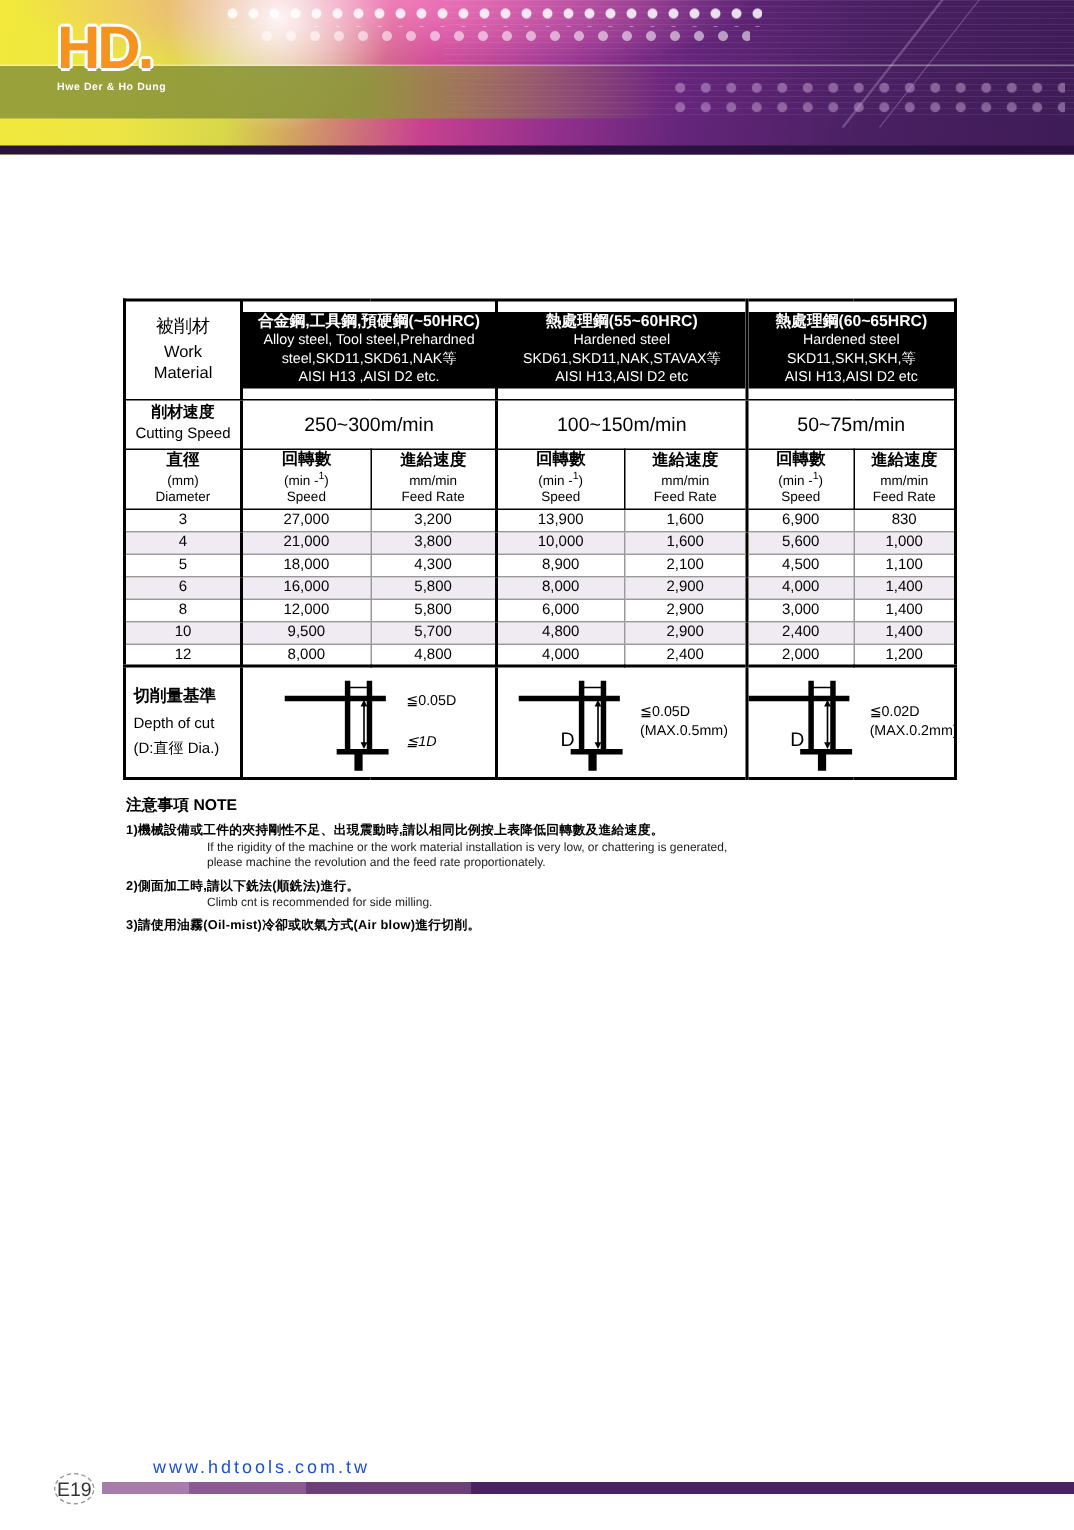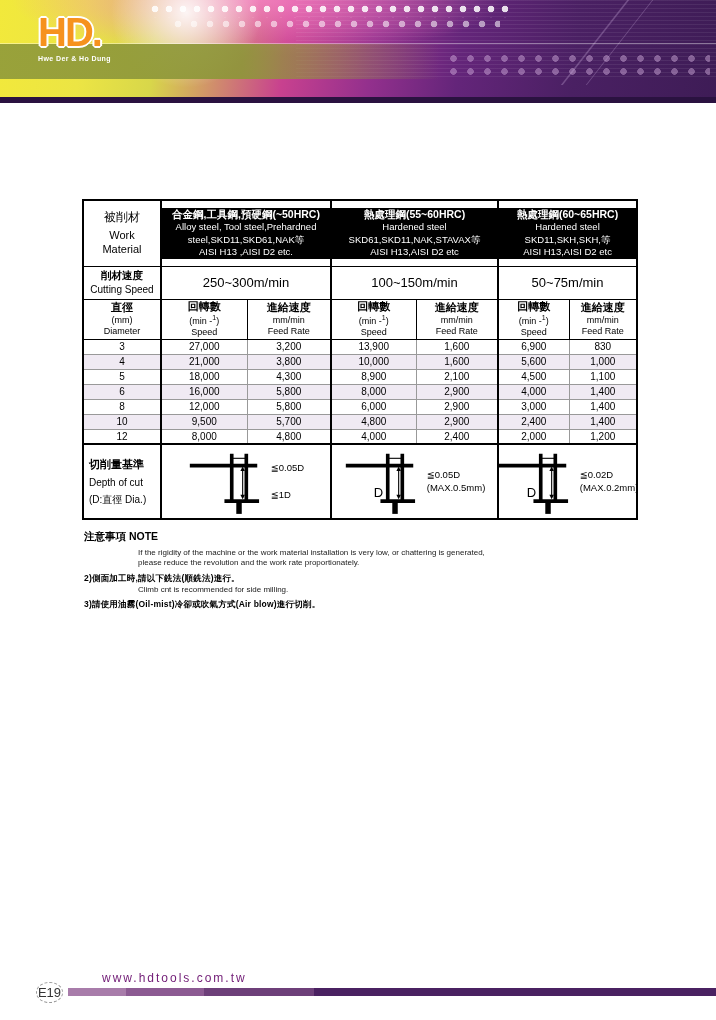--- a/index.html
+++ b/index.html
@@ -107,36 +107,36 @@
 
   tr.depth-row { height:75px; }
   tr.depth-row td { border-top:2px solid #000; }
   .depth-first { text-align:left !important; padding-left:5px !important; font-size:10px; line-height:1.7; }
   .depth-first .dc-zh { font-size:11px; font-weight:bold; }
   .diag-wrap { display:flex; align-items:center; justify-content:center; }
   .diag-inner { position:relative; width:82px; height:70px; flex-shrink:0; }
   .diag-inner svg { display:block; }
   .d-label { position:absolute; left:30px; top:38px; font-size:13px; color:#000; }
   .diag-labels { font-size:9.5px; line-height:1.3; text-align:left; margin-left:1px; white-space:nowrap; }
-  .diag-labels .gap { margin-top:14px; }
+  .diag-labels .gap { margin-top:14px;font-style:italic; }
 
   
   .notes { position:absolute; left:84px; top:530px; width:565px; color:#000; }
   .notes-title { font-size:10.5px; font-weight:bold; margin-bottom:4px; }
   .note-zh { font-size:8.5px; font-weight:bold; margin-top:4px; letter-spacing:0.2px; }
   .note-en { font-size:8px; margin-left:10px; line-height:1.3; color:#1a1a1a;padding-left:44px; }
 
   
   .page-circle {
     position:absolute; left:36px; top:982px; width:27px; height:21px;
     border:1px dashed #999; border-radius:50%;
     display:flex; align-items:center; justify-content:center;
     font-size:13px; color:#333;
   }
-  .website { position:absolute; left:102px; top:971px; font-size:12px; color:#701a75; letter-spacing:2px; }
+  .website { position:absolute; left:102px; top:971px; font-size:12px; color:#1d4ed8; letter-spacing:2px; }
   .footer-bar {
     position:absolute; left:68px; top:988px; width:648px; height:8px;
     background:linear-gradient(90deg,
       #A87CAA 0%, #A87CAA 9%,
       #8C5A92 9%, #8C5A92 21%,
       #6D3F79 21%, #6D3F79 38%,
       #4A2161 38%, #4A2161 100%);
   }
 </style>
 </head>
@@ -389,22 +389,23 @@
           </div>
         </div>
       </td>
     </tr>
   </tbody>
     </table>
 
   <div class="notes">
     <div class="notes-title">注意事項 NOTE</div>
     <div class="note-item">
+      <div class="note-zh">1)機械設備或工件的夾持剛性不足、出現震動時,請以相同比例按上表降低回轉數及進給速度。</div>
       <div class="note-en">If the rigidity of the machine or the work material installation is very low, or chattering is generated,</div>
-      <div class="note-en">please reduce the revolution and the work rate proportionately.</div>
+      <div class="note-en">please machine the revolution and the feed rate proportionately.</div>
     </div>
     <div class="note-item">
       <div class="note-zh">2)側面加工時,請以下銑法(順銑法)進行。</div>
       <div class="note-en">Climb cnt is recommended for side milling.</div>
     </div>
     <div class="note-item">
       <div class="note-zh">3)請使用油霧(Oil-mist)冷卻或吹氣方式(Air blow)進行切削。</div>
     </div>
   </div>
 

